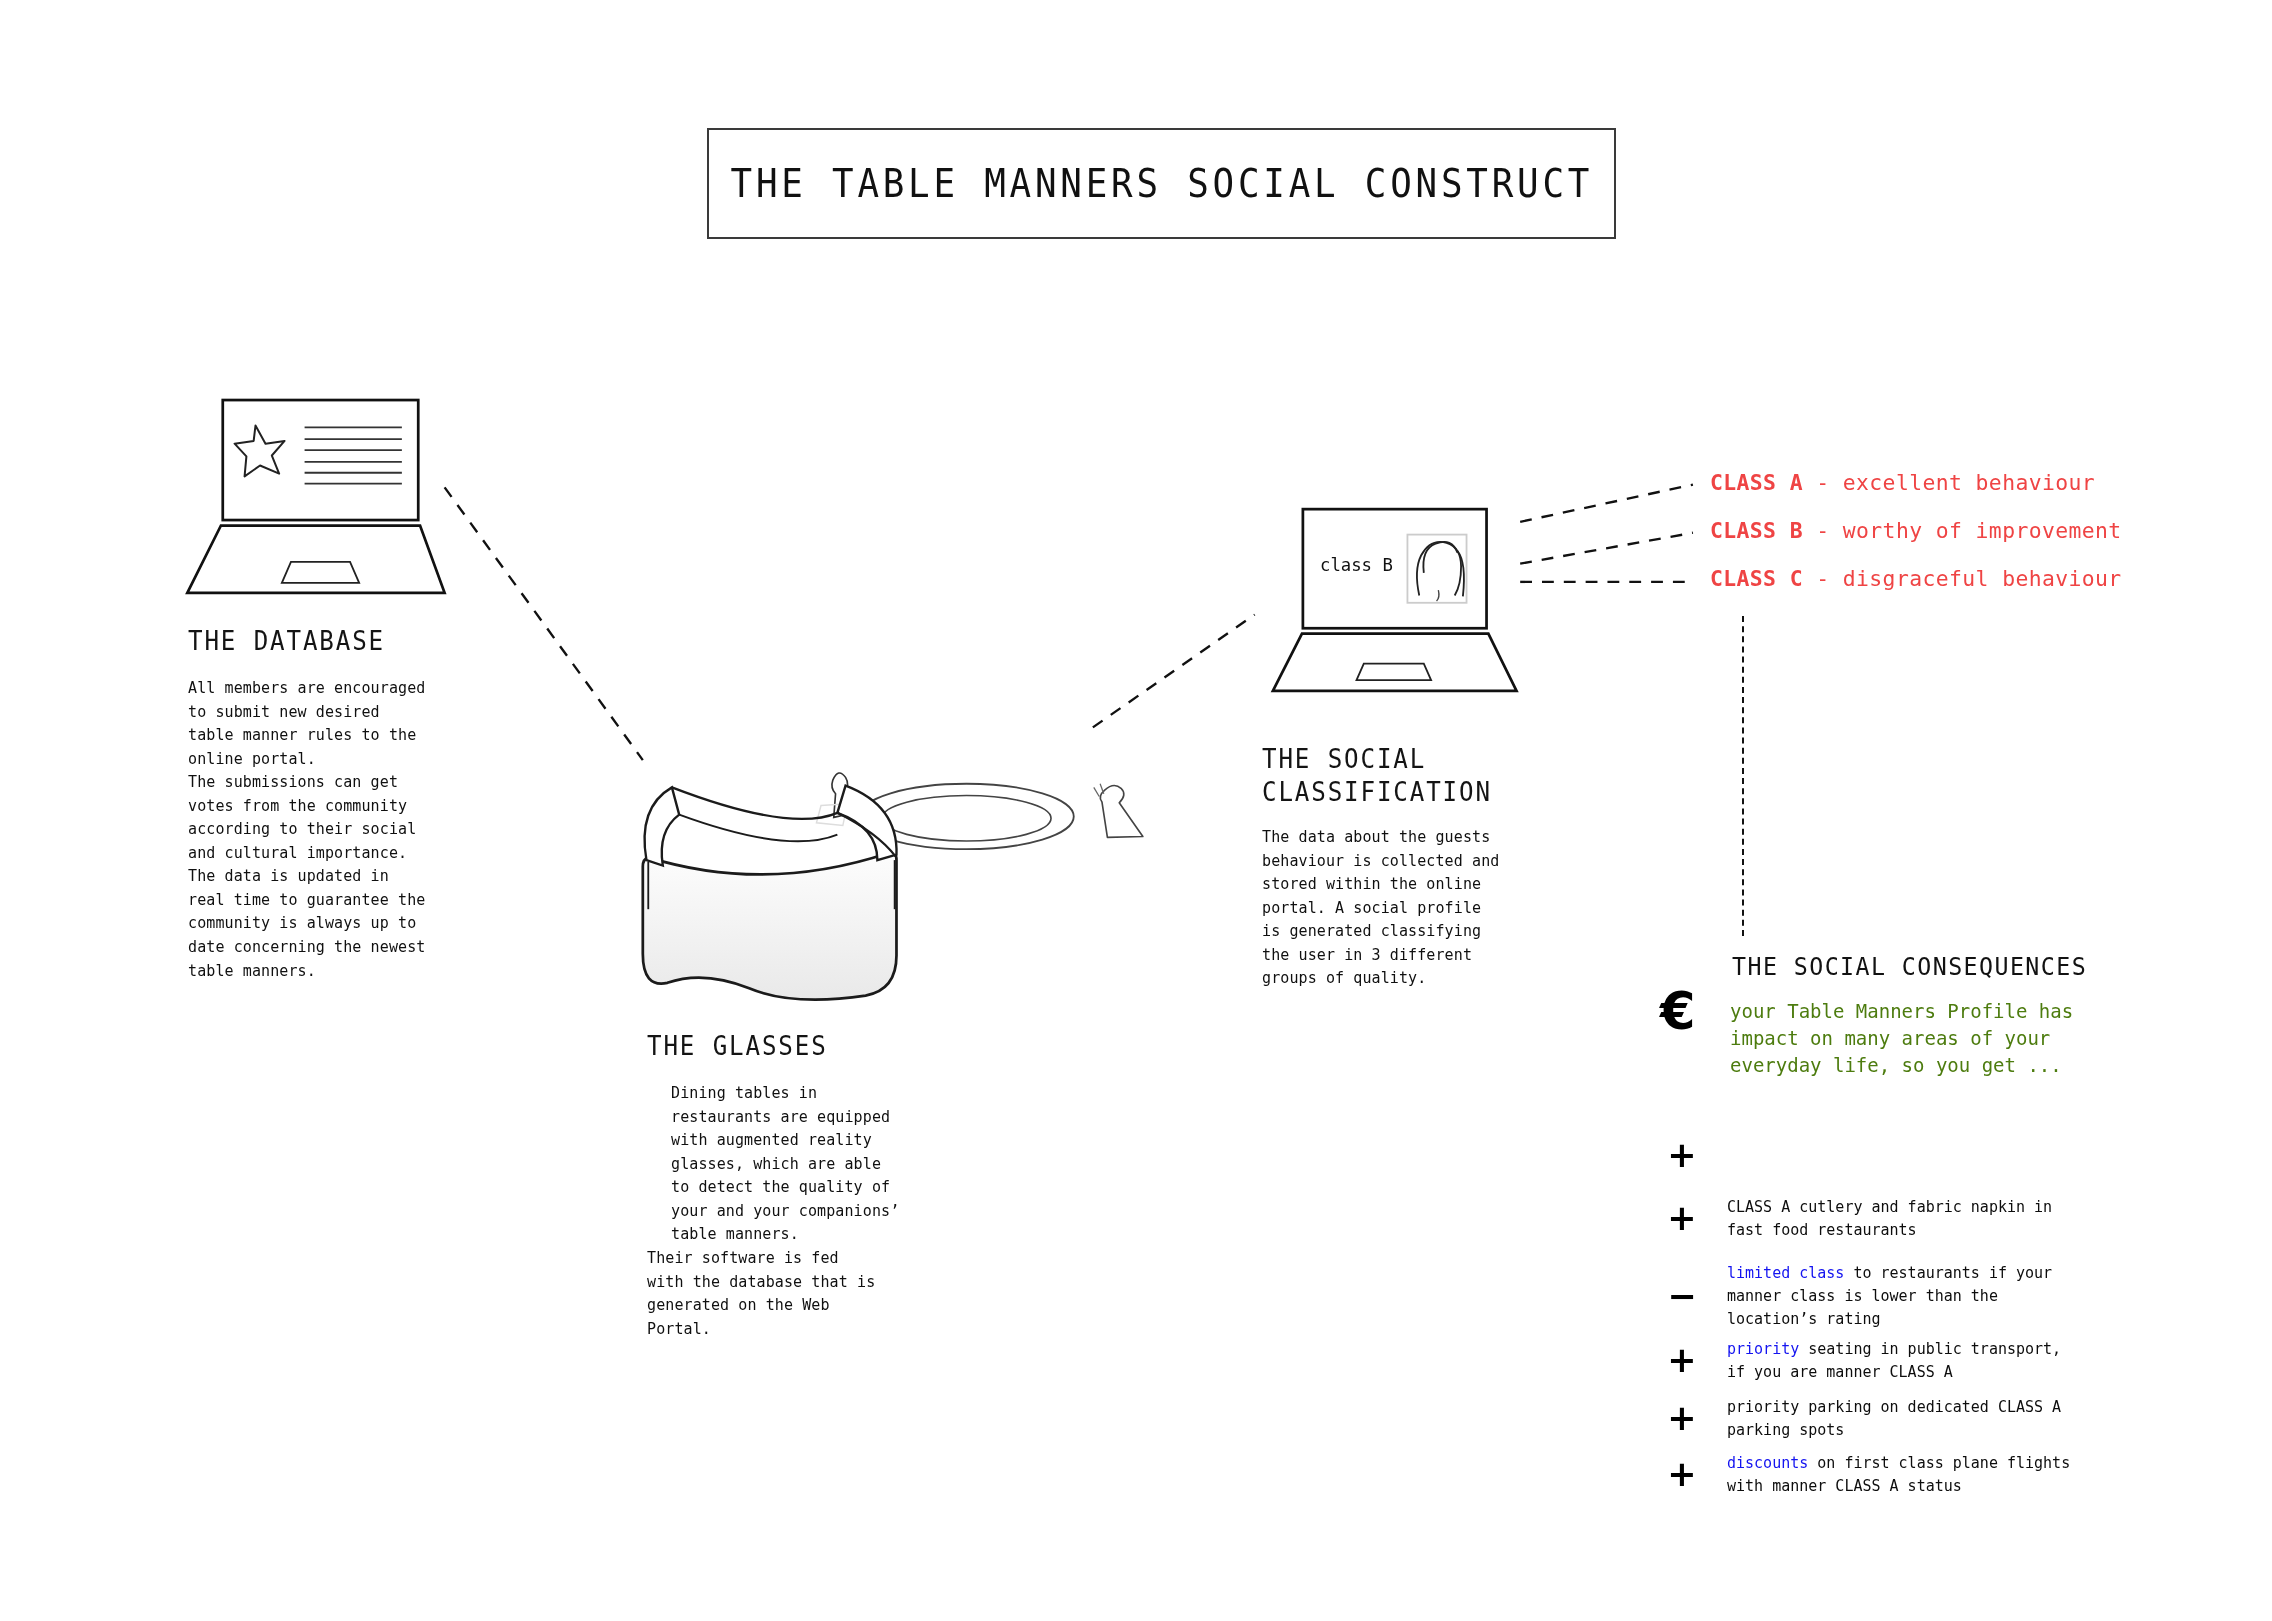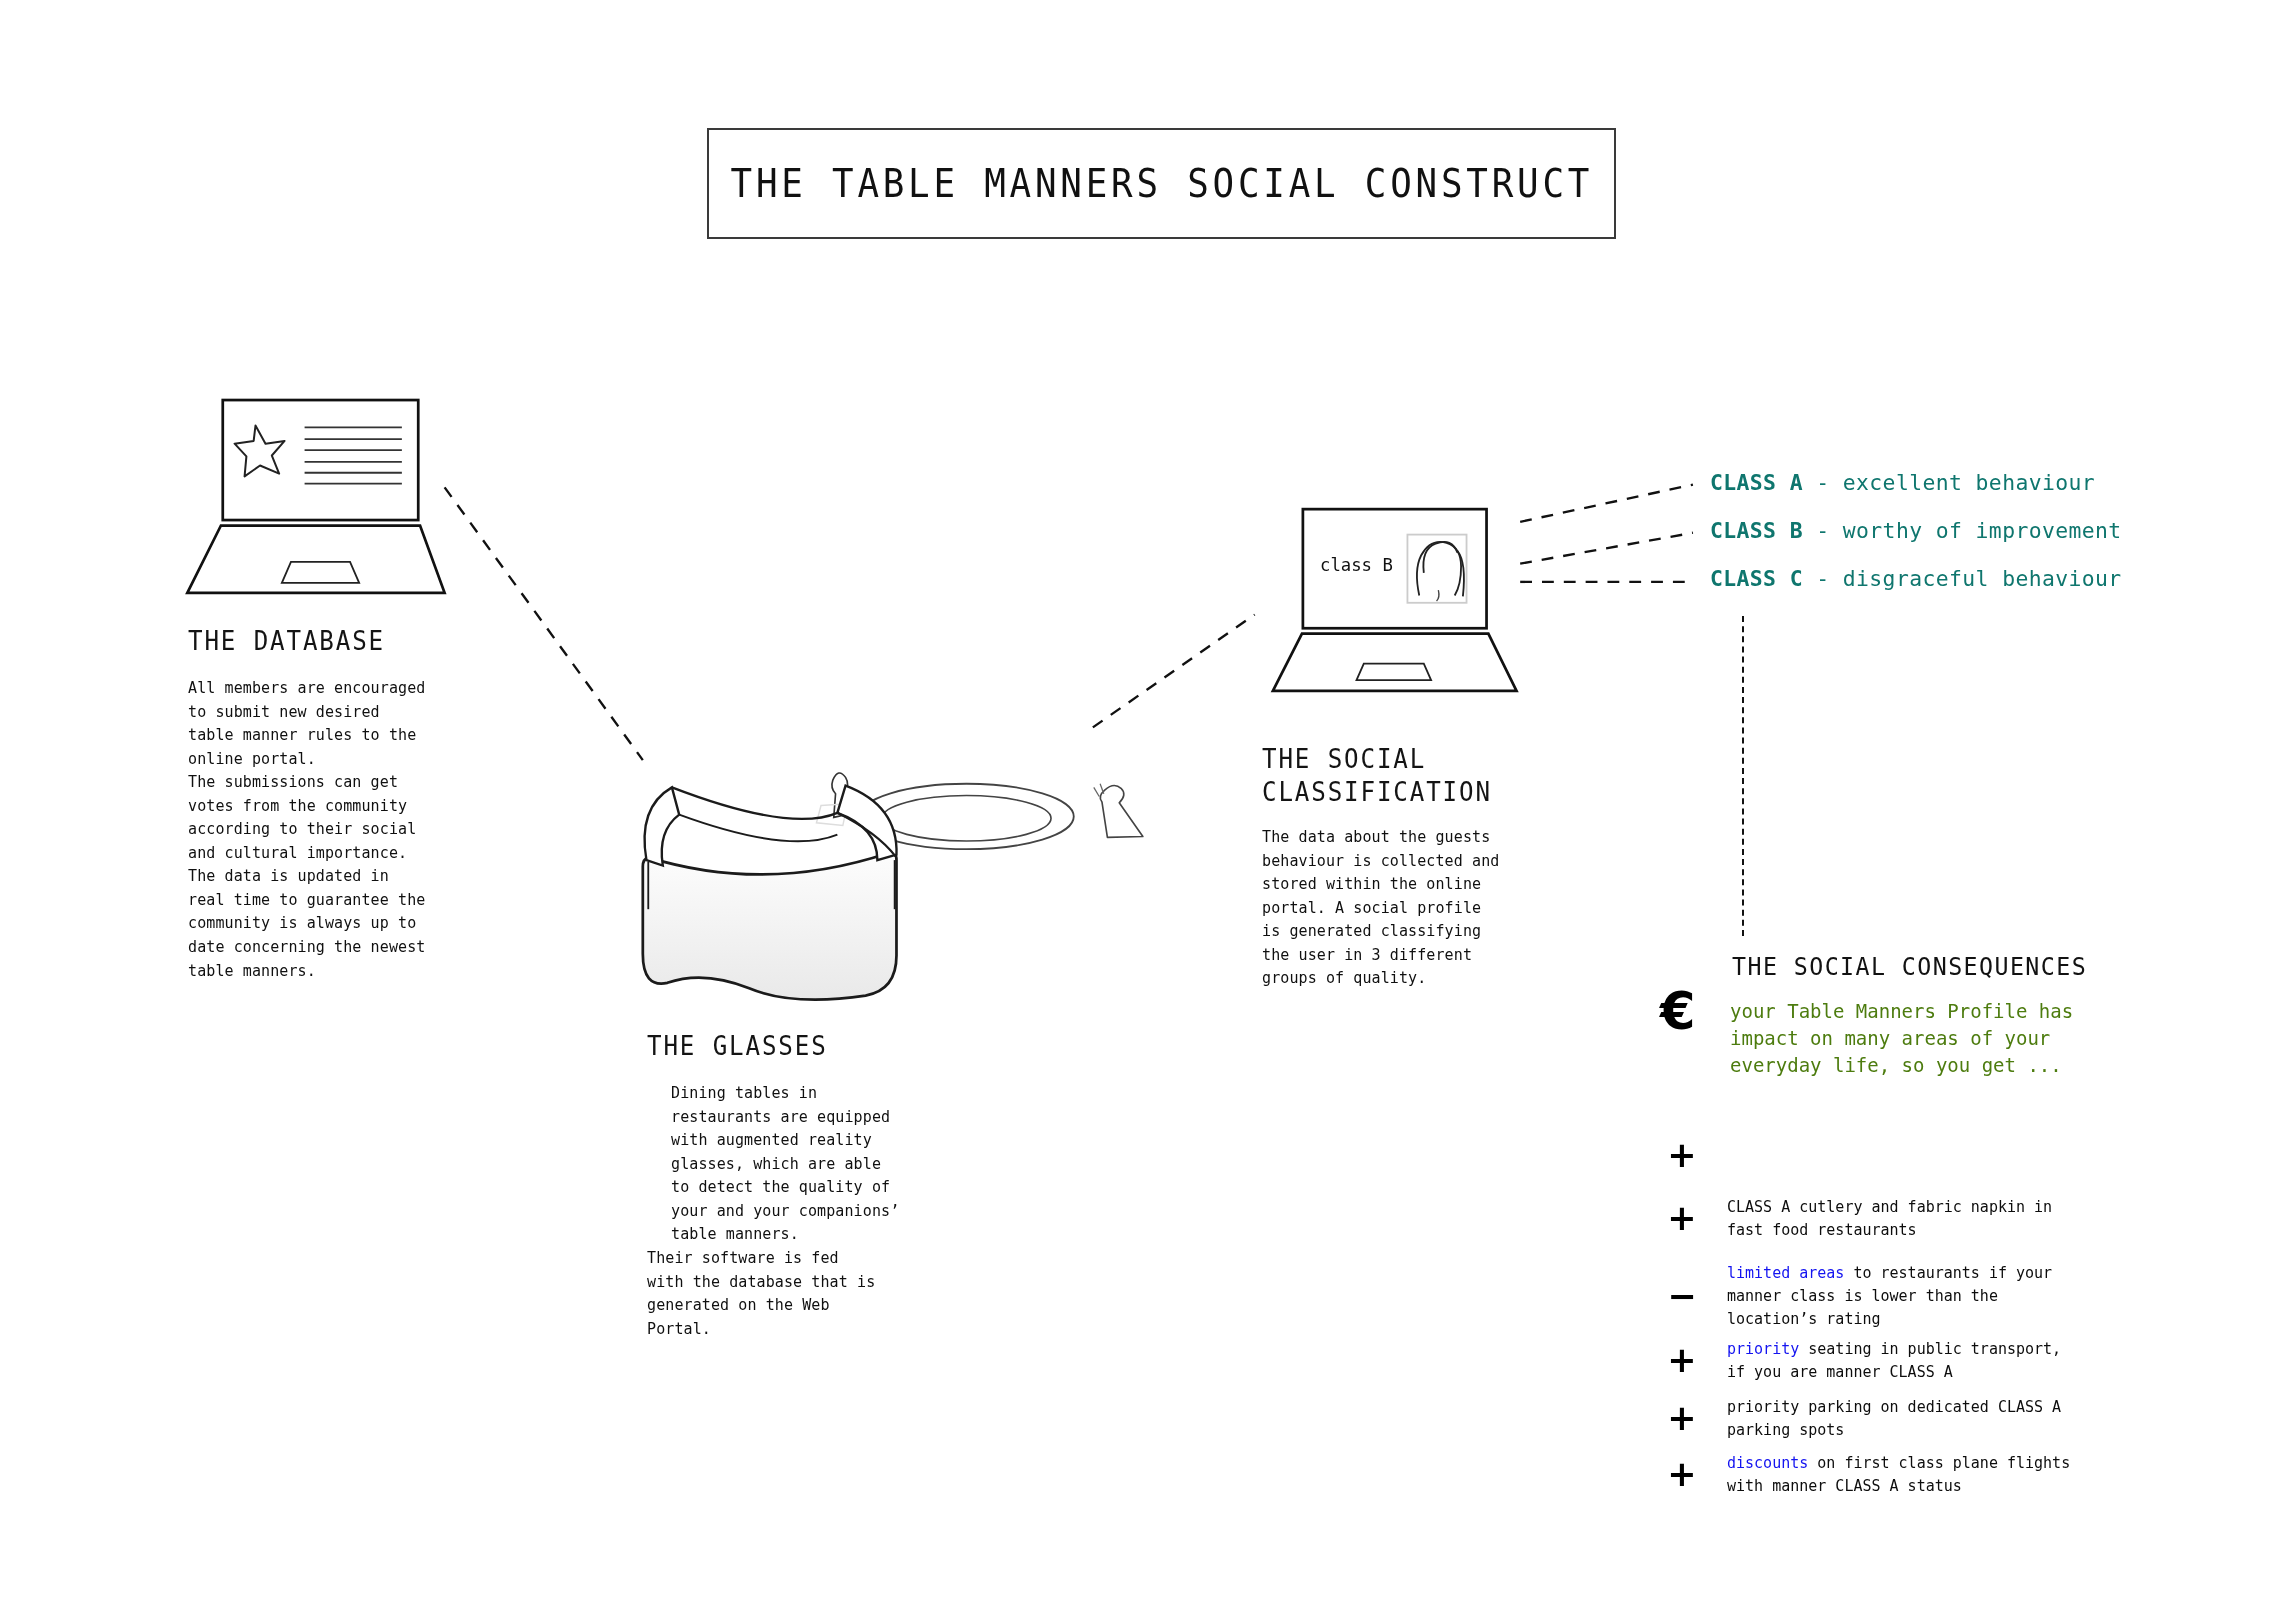--- a/index.html
+++ b/index.html
@@ -65,21 +65,21 @@
     white-space: pre-line;
     letter-spacing: 0.1px;
   }
   
   .class-row {
     position: absolute;
     font-family: "DejaVu Sans Mono", monospace;
     font-size: 21.4px;
     letter-spacing: 0.4px;
     white-space: nowrap;
-    color: #0f766e;
+    color: #ef4444;
   }
   .class-row .ckey { font-weight: bold; }
   .class-row .cdesc { font-weight: 400; }
   
   #consequences-head {
     position: absolute;
     left: 1732px;
     top: 952px;
     font-family: "DejaVu Sans Mono", monospace;
     font-size: 24.5px;
@@ -317,21 +317,21 @@
     <div class="cons-sign">+</div>
     <div class="cons-body">
       <span class="hl"></span><span>CLASS A cutlery and fabric napkin in</span><br>
       <span>fast food restaurants</span>
     </div>
   </div>
 
   <div class="cons-item" style="top:1262px;">
     <div class="cons-sign">−</div>
     <div class="cons-body">
-      <span class="hl">limited areas</span><span> to restaurants if your</span><br>
+      <span class="hl">limited class</span><span> to restaurants if your</span><br>
       <span style="white-space:pre-line;">manner class is lower than the
 location’s rating</span>
     </div>
   </div>
 
   <div class="cons-item" style="top:1338px;">
     <div class="cons-sign">+</div>
     <div class="cons-body">
       <span class="hl">priority</span><span> seating in public transport,</span><br>
       <span>if you are manner CLASS A</span>

